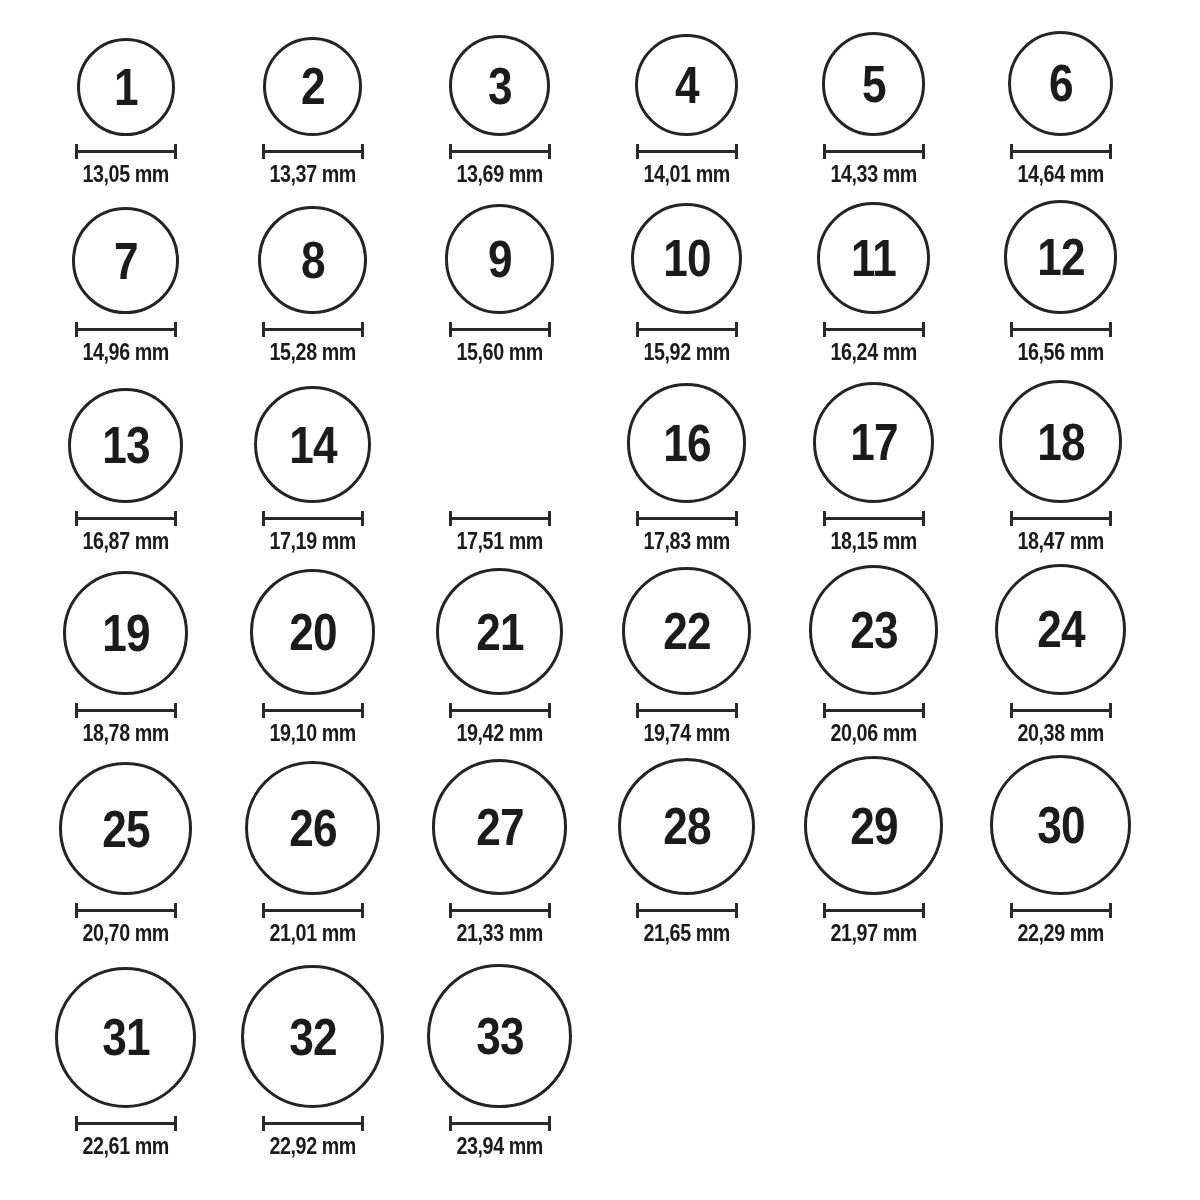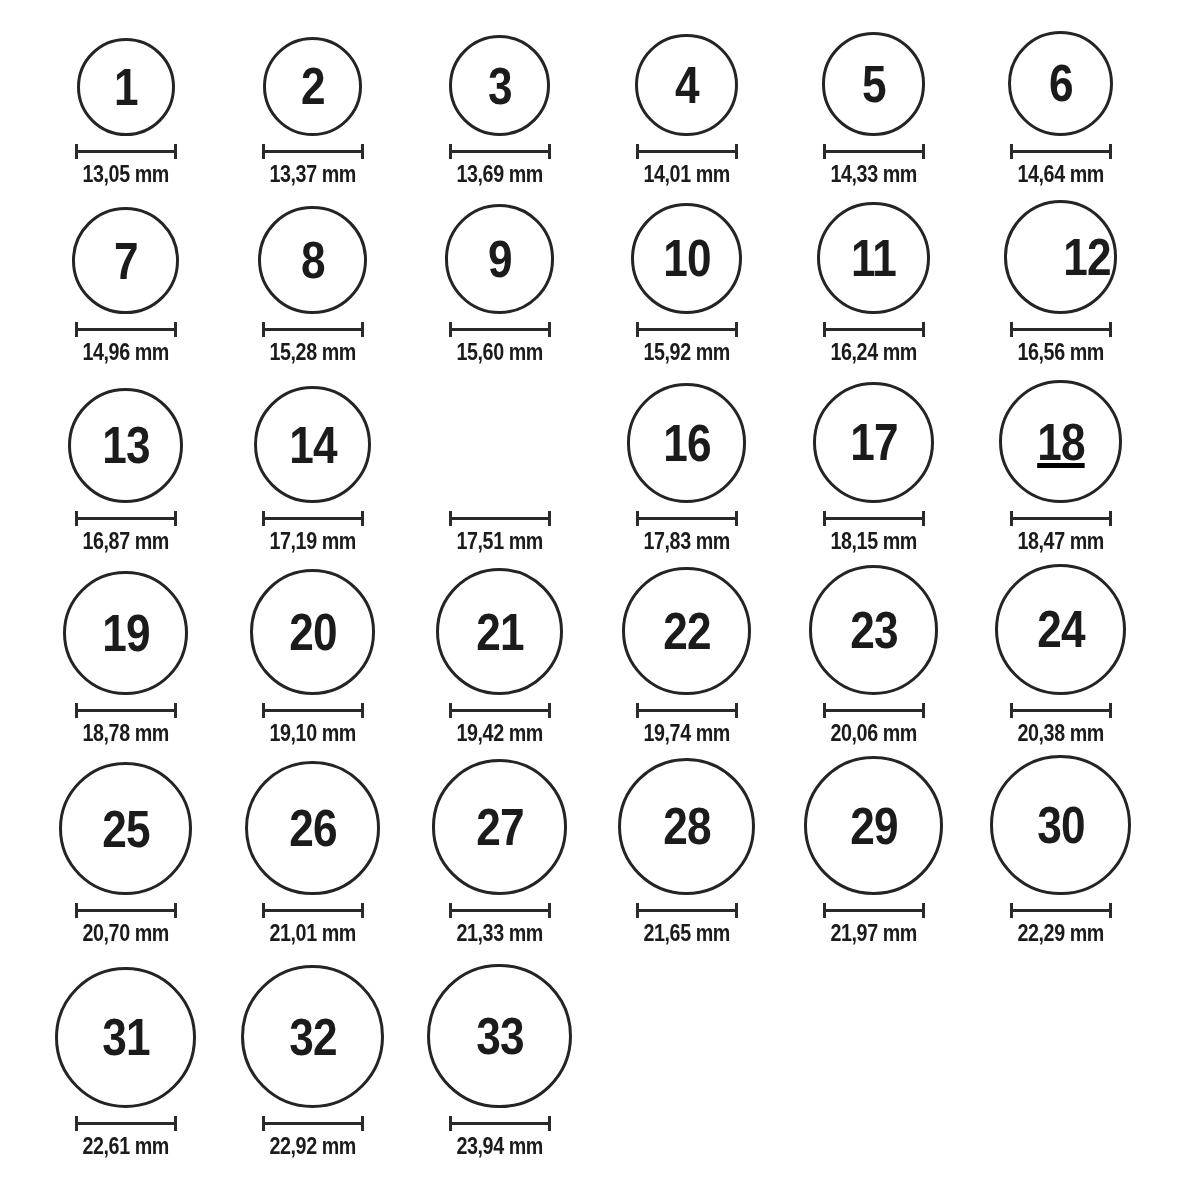--- a/index.html
+++ b/index.html
@@ -167,21 +167,21 @@
     <div class="label">15,92 mm</div>
   </div>
       <div class="cell">
     <div class="circle" style="width: 112.5px; height: 112.5px;">
       <span class="num">11</span>
     </div>
     <div class="measure"></div>
     <div class="label">16,24 mm</div>
   </div>
       <div class="cell">
-    <div class="circle" style="width: 113.95px; height: 113.95px; justify-content: flex-end;">
+    <div class="circle" style="width: 113.95px; height: 113.95px;">
       <span class="num">12</span>
     </div>
     <div class="measure"></div>
     <div class="label">16,56 mm</div>
   </div>
     </div>
     <div class="row">
       <div class="cell">
     <div class="circle" style="width: 115.4px; height: 115.4px;">
       <span class="num">13</span>
@@ -208,21 +208,21 @@
     <div class="label">17,83 mm</div>
   </div>
       <div class="cell">
     <div class="circle" style="width: 121.2px; height: 121.2px;">
       <span class="num">17</span>
     </div>
     <div class="measure"></div>
     <div class="label">18,15 mm</div>
   </div>
       <div class="cell">
-    <div class="circle" style="width: 122.65px; height: 122.65px; text-decoration: underline;">
+    <div class="circle" style="width: 122.65px; height: 122.65px;">
       <span class="num">18</span>
     </div>
     <div class="measure"></div>
     <div class="label">18,47 mm</div>
   </div>
     </div>
     <div class="row">
       <div class="cell">
     <div class="circle" style="width: 124.1px; height: 124.1px;">
       <span class="num">19</span>

